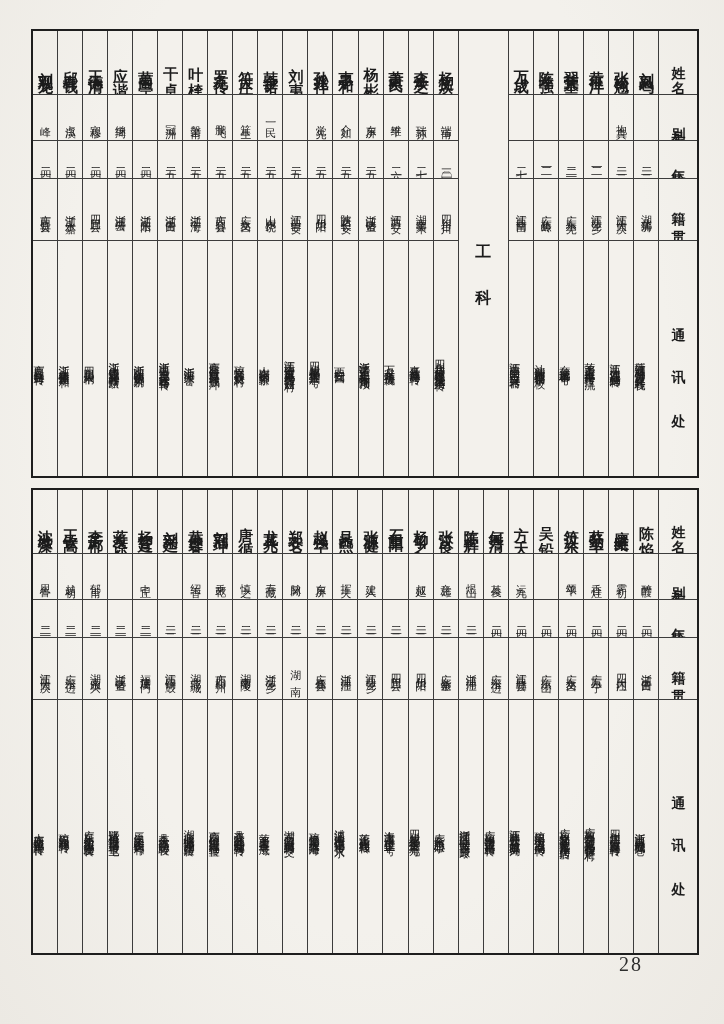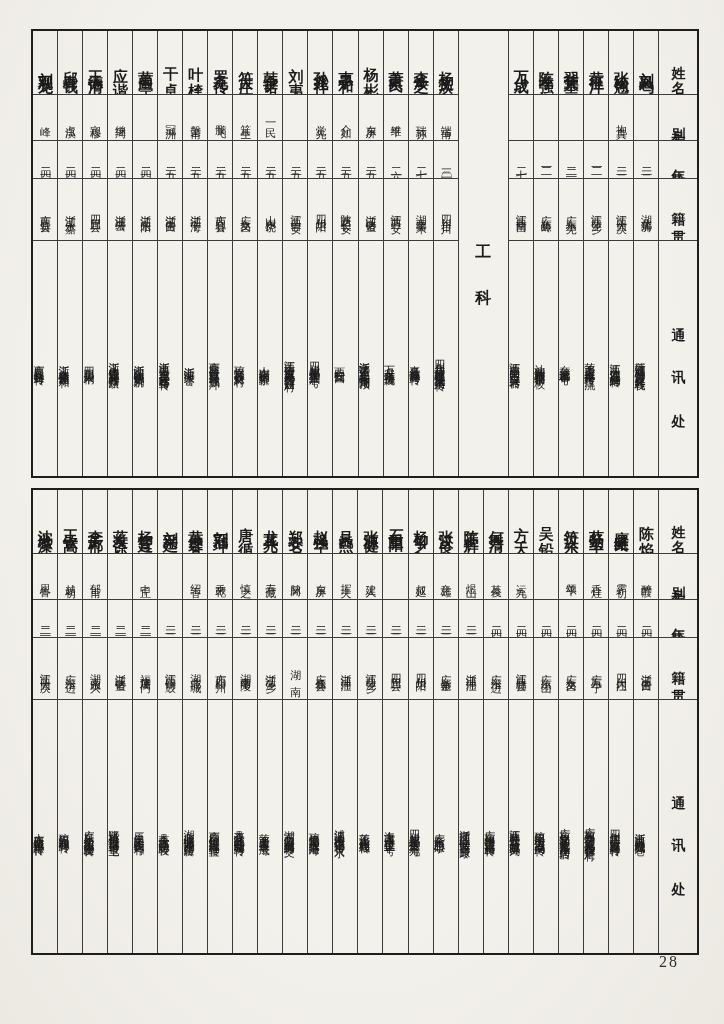--- a/index.html
+++ b/index.html
@@ -41,21 +41,21 @@
   .cell-contact{flex:1 1 auto;font-size:11px;--ls:1.5px;
     align-items:center;justify-content:flex-start;padding-top:6px;}
   .col.header .cell{font-weight:bold;font-size:14px;}
   .col.header .cell-name{--ls:15px;}
   .col.header .cell-alias{--ls:4px;}
   .col.header .cell-age{--ls:4px;}
   .col.header .cell-native{--ls:18px;}
   .col.header .cell-contact{--ls:44px;justify-content:center;padding-top:0;}
   .col.divider .cell-full{height:100%;display:flex;align-items:center;justify-content:center;}
   .col.divider .vt{font-size:16px;font-weight:bold;--ls:44px;}
-  .page-number{position:absolute;left:659px;top:953px;font-size:16px;
+  .page-number{position:absolute;left:619px;top:953px;font-size:20px;
     color:#2e2e2e;letter-spacing:2px;}
 </style>
 </head>
 <body>
 
 <div class="page-sheet"></div>
 
 <div class="roster" id="table-top">
     <div class="col header">
       <div class="cell cell-name">

